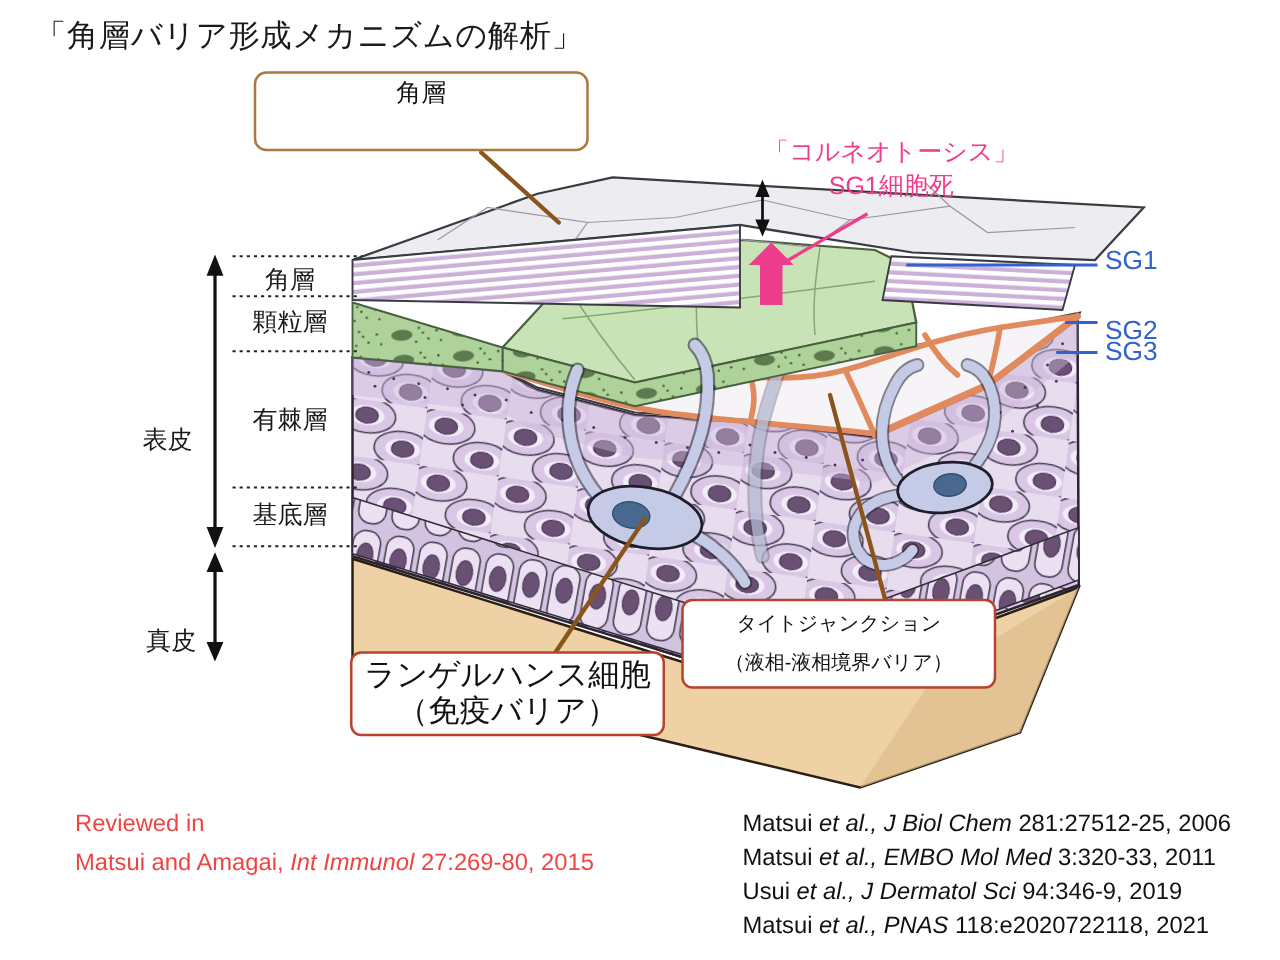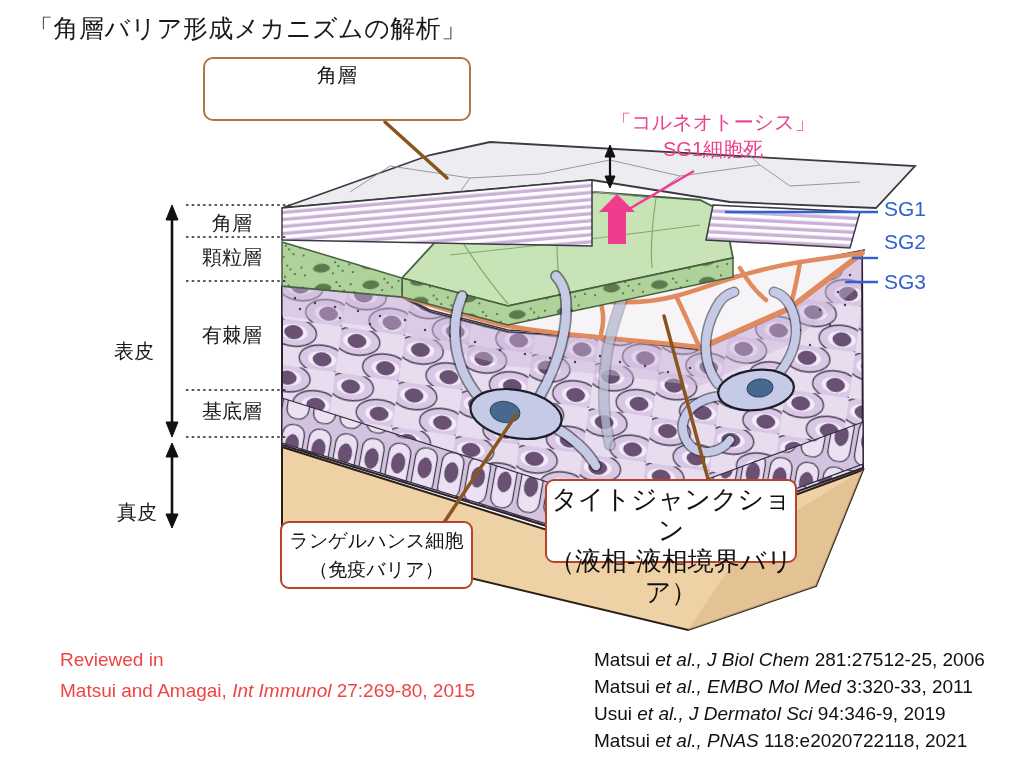--- a/index.html
+++ b/index.html
@@ -4,22 +4,22 @@
 <style>
   html,body{margin:0;padding:0;background:#888;}
   .slide{
     position:relative;width:1024px;height:768px;background:#ffffff;overflow:hidden;
     font-family:"Liberation Sans","DejaVu Sans",sans-serif;color:#111;margin:0 auto;padding-left:41px;
   }
   .abs{position:absolute;}
   .slide-title{left:28px;top:12px;font-size:25px;letter-spacing:.5px;color:#1a1a1a;}
   .callout{position:absolute;background:#fff;text-align:center;box-sizing:border-box;}
   .callout.sc{left:203px;top:57px;width:268px;height:64px;border:2.5px solid #a87a3e;border-radius:10px;font-size:20px;line-height:28px;padding-top:2px;}
-  .callout.lc{left:280px;top:521px;width:193px;height:68px;border:2.5px solid #b8432c;border-radius:9px;font-size:19px;line-height:29px;padding-top:3px;}
-  .callout.tj{left:545px;top:479px;width:252px;height:84px;border:2.5px solid #b8432c;border-radius:9px;font-size:26px;line-height:31px;padding-top:3px;}
+  .callout.lc{left:280px;top:521px;width:252px;height:68px;border:2.5px solid #b8432c;border-radius:9px;font-size:25px;line-height:29px;padding-top:3px;}
+  .callout.tj{left:545px;top:479px;width:252px;height:72px;border:2.5px solid #b8432c;border-radius:9px;font-size:16px;line-height:31px;padding-top:3px;}
   .corneo{left:588px;top:109px;width:250px;text-align:center;color:#ee3d8c;font-size:20px;line-height:27px;}
   .sg-label{color:#2f62cf;font-size:21px;}
   .layer-label{left:178px;width:108px;text-align:center;font-size:20px;color:#1a1a1a;}
   .side-label{width:80px;text-align:center;font-size:20px;color:#1a1a1a;margin-top:28px;}
   .cites-left{left:60px;top:644px;font-size:19px;line-height:31px;color:#ef4444;}
   .cites-right{left:594px;top:646px;font-size:19px;line-height:27px;color:#111;}
   .cite-line i{font-style:italic;}
   svg{position:absolute;left:0;top:0;}
 </style>
 </head>
@@ -238,21 +238,21 @@
   <div class="callout sc">
     <div>角層</div>
   </div>
 
   <div class="abs corneo">
     <div>「コルネオトーシス」</div>
     <div>SG1細胞死</div>
   </div>
 
   <div class="abs sg-label" style="left:884px;top:197px;">SG1</div>
-  <div class="abs sg-label" style="left:884px;top:230px;">SG2</div>
+  <div class="abs sg-label" style="left:884px;top:253px;">SG2</div>
   <div class="abs sg-label" style="left:884px;top:270px;">SG3</div>
 
   <div class="abs layer-label" style="top:210px;">角層</div>
   <div class="abs layer-label" style="top:244px;">顆粒層</div>
   <div class="abs layer-label" style="top:322px;">有棘層</div>
   <div class="abs layer-label" style="top:398px;">基底層</div>
   <div class="abs side-label" style="left:94px;top:310px;">表皮</div>
   <div class="abs side-label" style="left:97px;top:471px;">真皮</div>
 
   <div class="callout lc">

